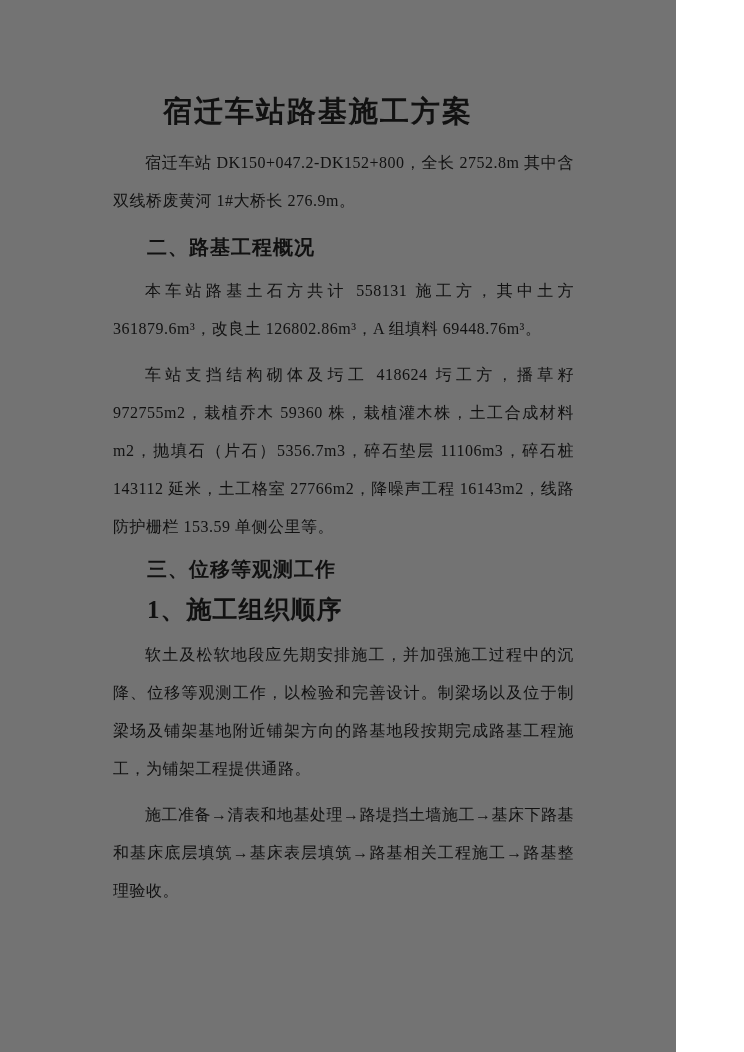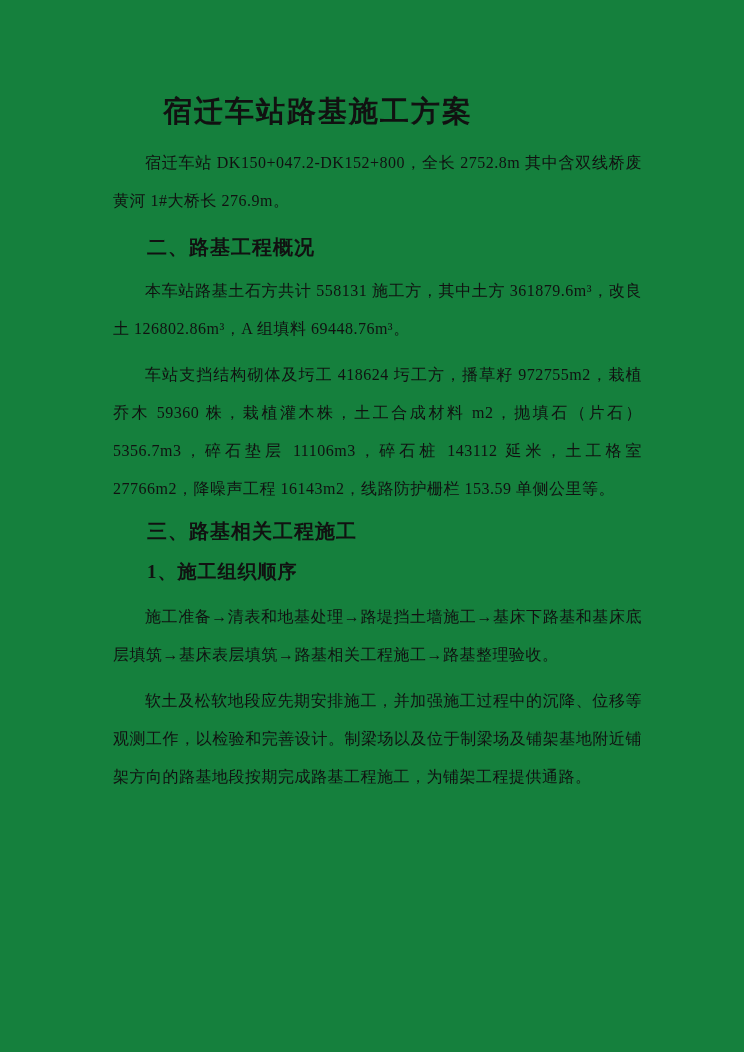--- a/index.html
+++ b/index.html
@@ -2,23 +2,23 @@
 <html lang="zh"><head>
 <meta charset="utf-8">
 <style>
   html, body {
     margin: 0;
     padding: 0;
     background: #ffffff;
   }
   .page {
     position: relative;
-    width: 744px;
+    width: 676px;
     height: 1052px;
-    background: #15803d;
+    background: #737373;
     box-sizing: border-box;
     padding: 90px 94px 0 105px;
     overflow: hidden;
     font-family: "Liberation Serif", "DejaVu Serif", serif;
     color: #111111;
   }
   .doc-title {
     font-size: 29px;
     font-weight: bold;
     line-height: 42px;
@@ -33,21 +33,21 @@
     margin: 32px 0 0 42px;
     letter-spacing: 1px;
   }
   .sec-heading.tight {
     margin-top: 12px;
   }
   .sec-heading.third {
     margin-top: 6px;
   }
   .sub-heading {
-    font-size: 19px;
+    font-size: 25px;
     font-weight: bold;
     line-height: 28px;
     margin: 12px 0 12px 42px;
     letter-spacing: 1px;
   }
   .body-para {
     font-size: 16px;
     line-height: 38px;
     text-indent: 2em;
     text-align: justify;
@@ -73,22 +73,22 @@
 
 
   <p class="body-para after-heading">宿迁车站 DK150+047.2-DK152+800，全长 2752.8m 其中含双线桥废黄河 1#大桥长 276.9m。</p>
 
   <h2 class="sec-heading tight">二、路基工程概况</h2>
 
   <p class="body-para after-heading-sm">本车站路基土石方共计 558131 施工方，其中土方 361879.6m³，改良土 126802.86m³，A 组填料 69448.76m³。</p>
 
   <p class="body-para">车站支挡结构砌体及圬工 418624 圬工方，播草籽 972755m2，栽植乔木 59360 株，栽植灌木株，土工合成材料 m2，抛填石（片石）5356.7m3，碎石垫层 11106m3，碎石桩 143112 延米，土工格室 27766m2，降噪声工程 16143m2，线路防护栅栏 153.59 单侧公里等。</p>
 
-  <h2 class="sec-heading third">三、路基相关工程施工</h2>
+  <h2 class="sec-heading third">三、位移等观测工作</h2>
 
   <h3 class="sub-heading">1、施工组织顺序</h3>
 
+  <p class="body-para">软土及松软地段应先期安排施工，并加强施工过程中的沉降、位移等观测工作，以检验和完善设计。制梁场以及位于制梁场及铺架基地附近铺架方向的路基地段按期完成路基工程施工，为铺架工程提供通路。</p>
+
   <p class="body-para after-sub">施工准备→清表和地基处理→路堤挡土墙施工→基床下路基和基床底层填筑→基床表层填筑→路基相关工程施工→路基整理验收。</p>
-
-  <p class="body-para">软土及松软地段应先期安排施工，并加强施工过程中的沉降、位移等观测工作，以检验和完善设计。制梁场以及位于制梁场及铺架基地附近铺架方向的路基地段按期完成路基工程施工，为铺架工程提供通路。</p>
 
 
 </div>
 
 </body></html>

